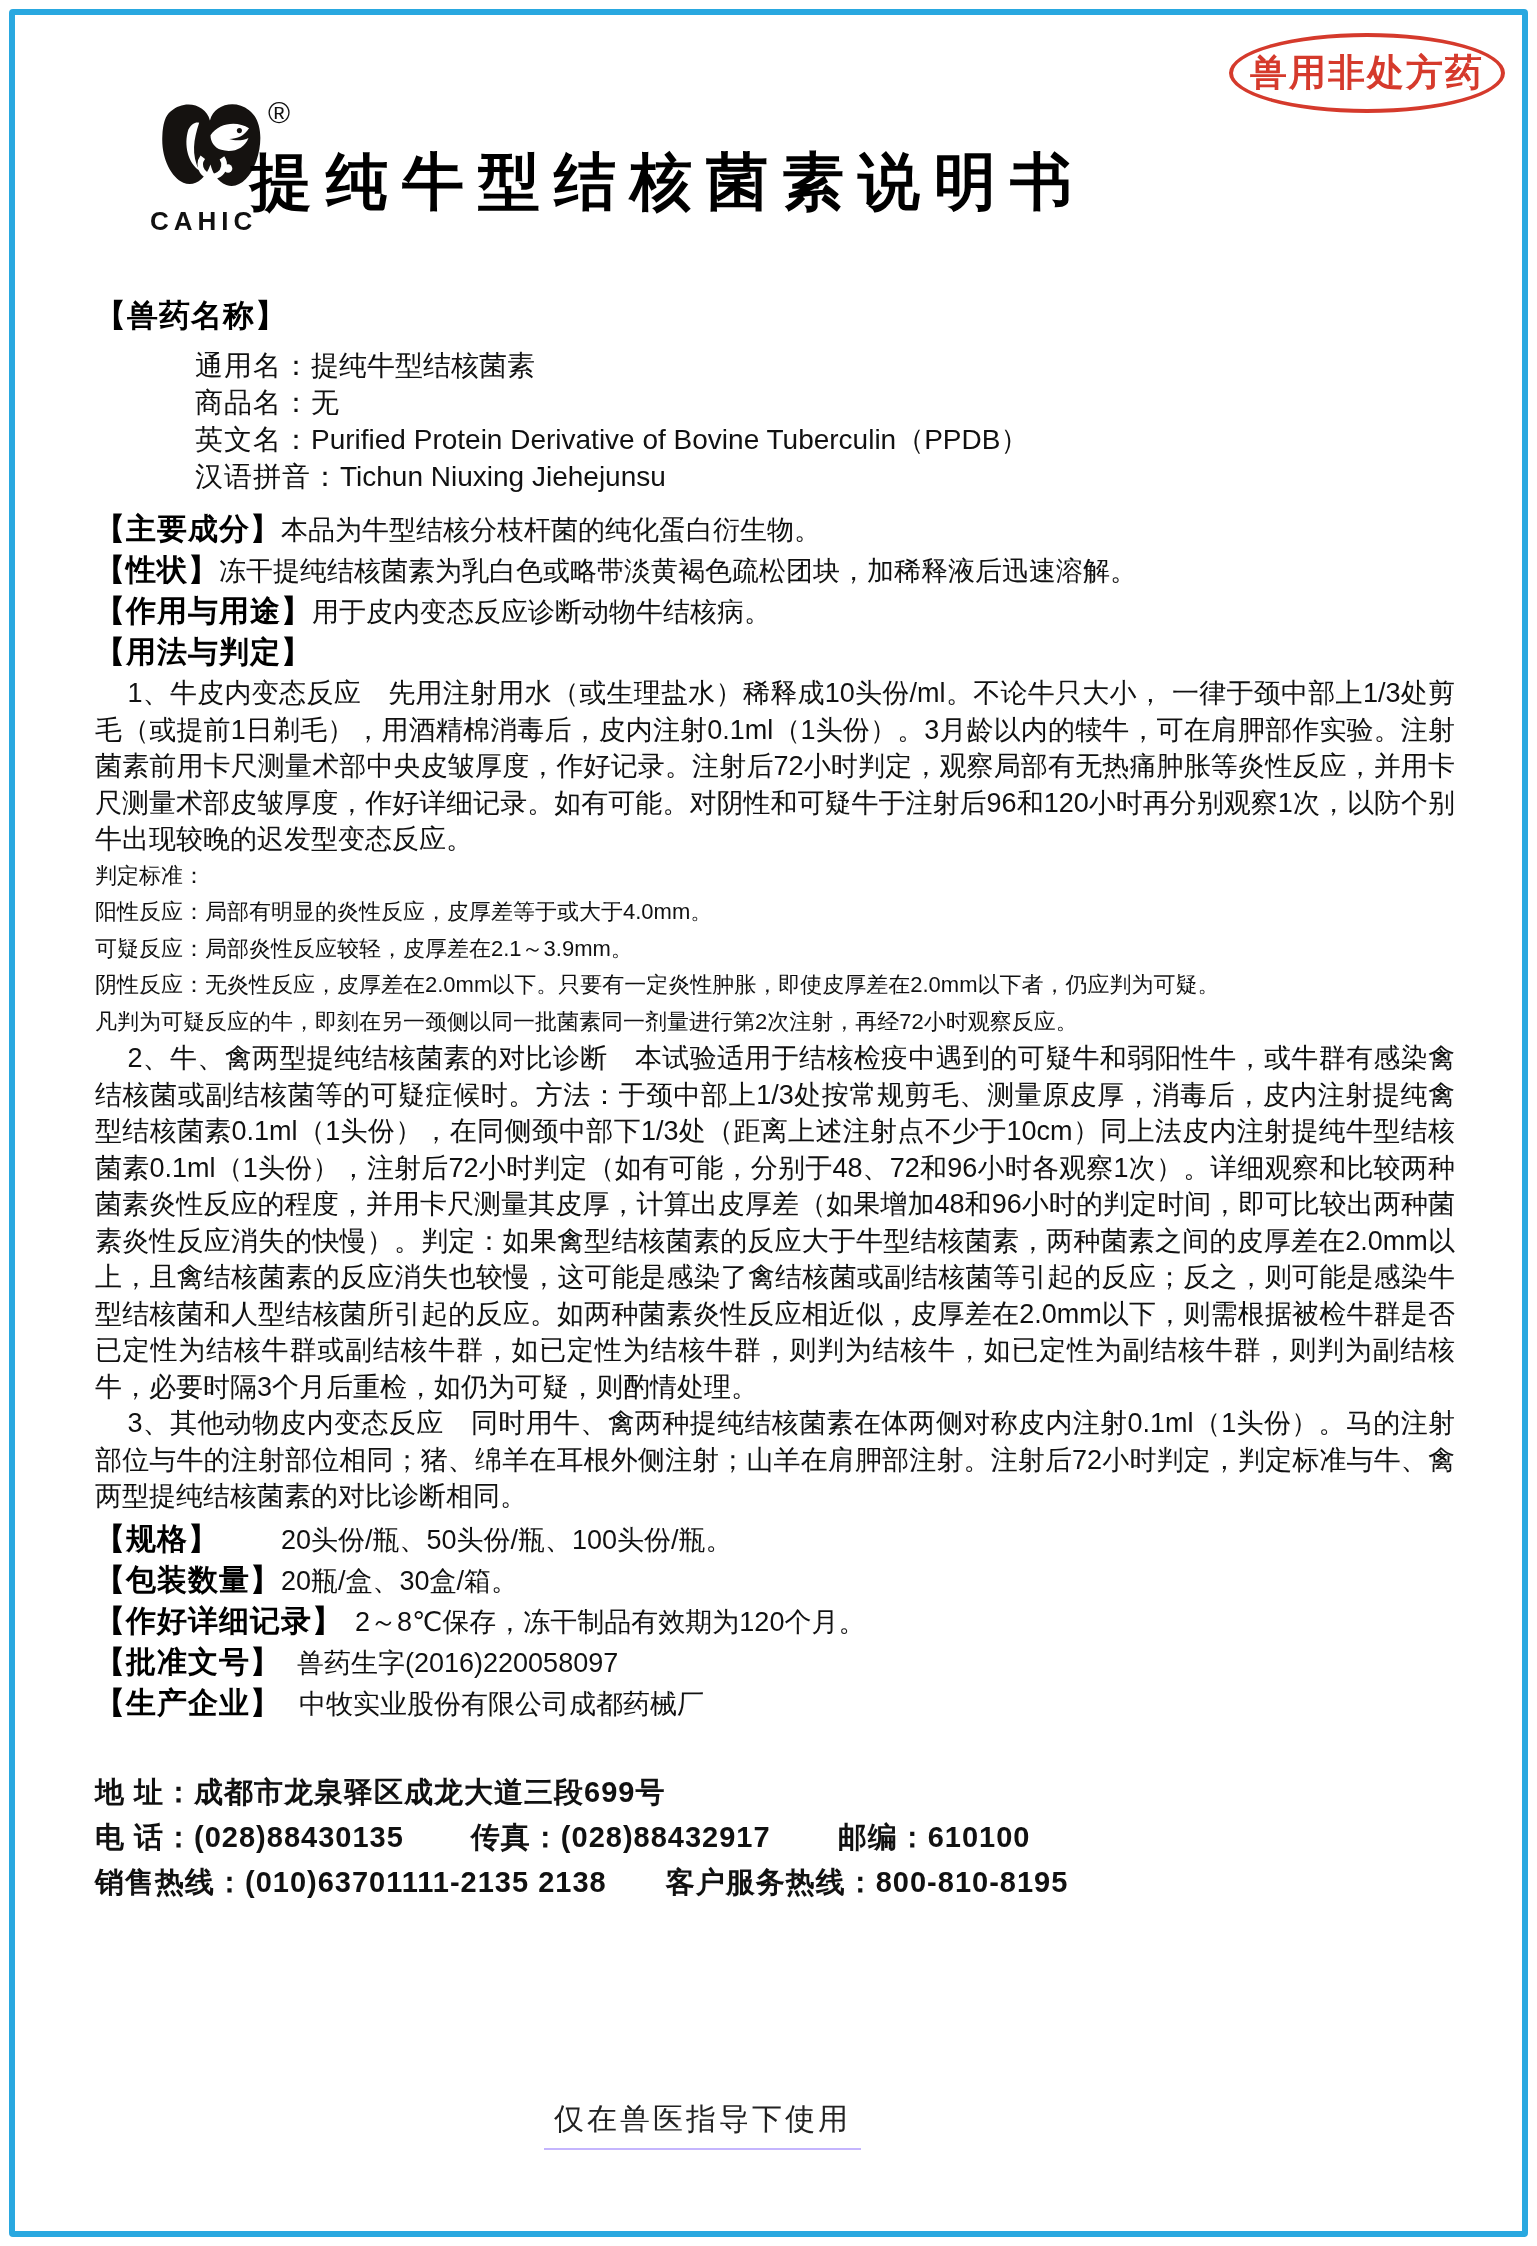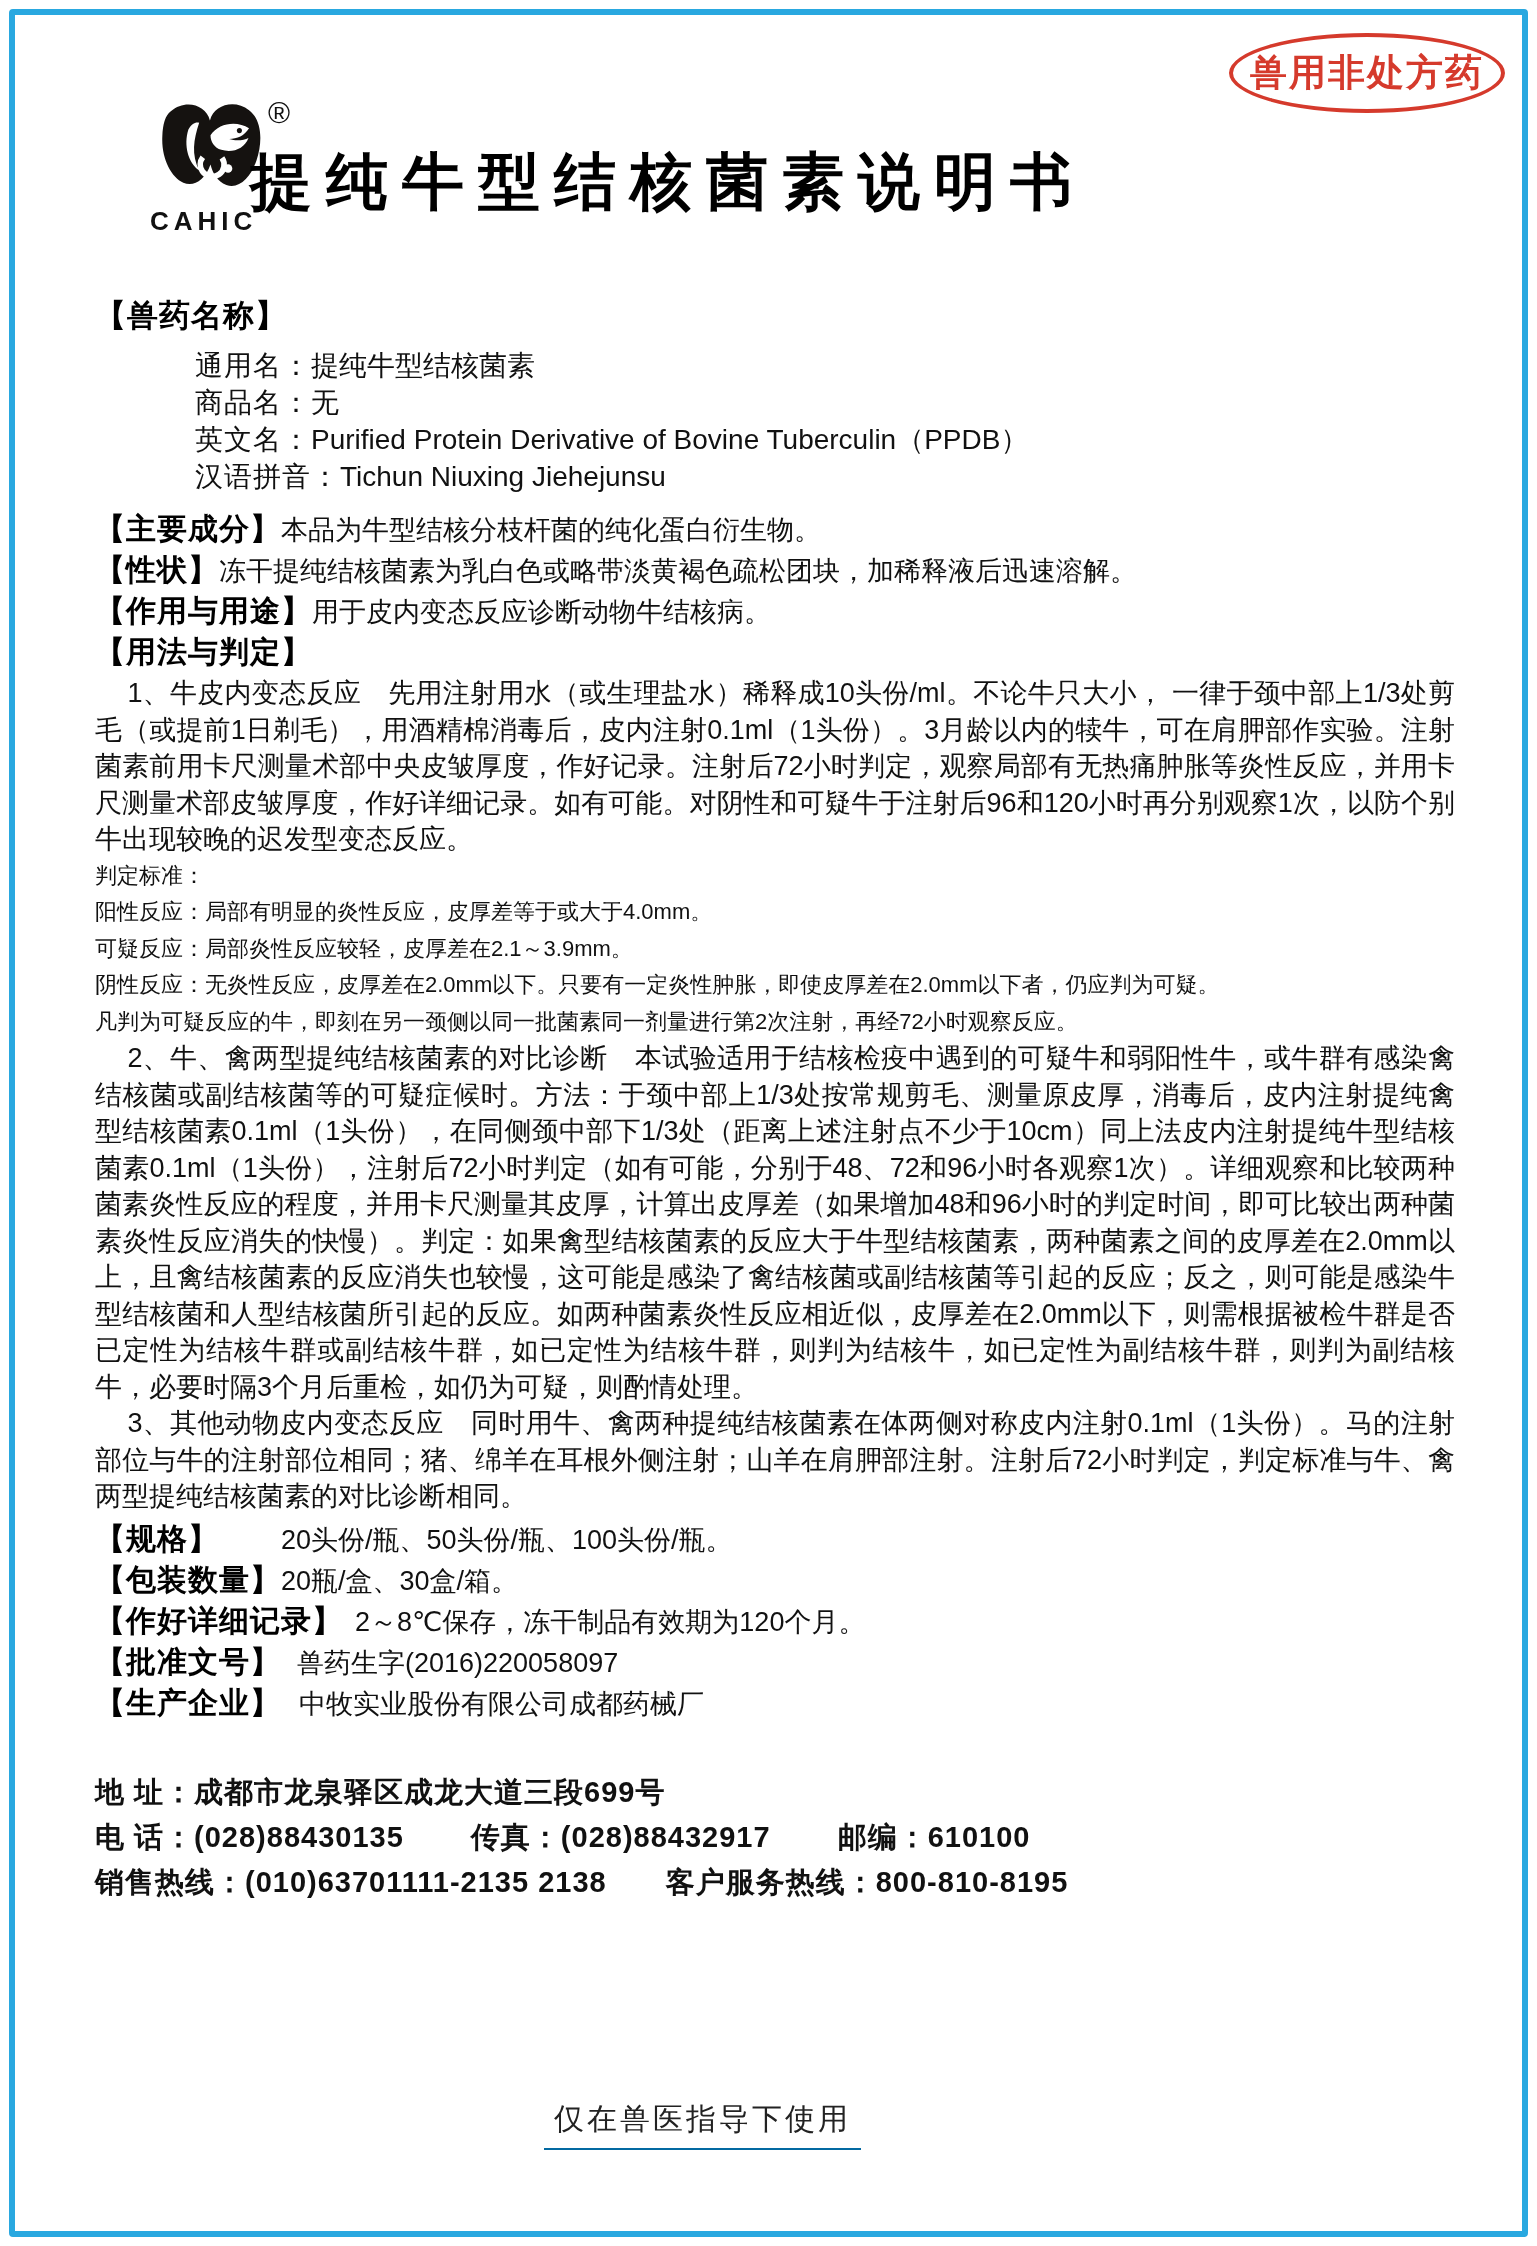--- a/index.html
+++ b/index.html
@@ -53,21 +53,21 @@
   .detail-row:nth-child(5) .detail-text { margin-left:18px; }
   .contact { margin-top:46px; font-weight:700; }
   .contact-row { font-size:29px; line-height:45px; letter-spacing:1px; }
   .gap-lg { margin-left:58px; }
   .gap-md { margin-left:50px; }
   
   .footer { position:absolute; left:0; bottom:96px; width:100%; text-align:center; }
   .footnote {
     position:relative; left:-66px; display:inline-block;
     font-size:30px; color:#222; letter-spacing:3px;
-    border-bottom:2px solid #0369a1; padding:0 10px 8px 10px;
+    border-bottom:2px solid #c4b5fd; padding:0 10px 8px 10px;
   }
 </style>
 </head>
 <body>
 
 <div class="page">
   <div class="frame"></div>
 
   <div class="header">
     <div class="logo">

